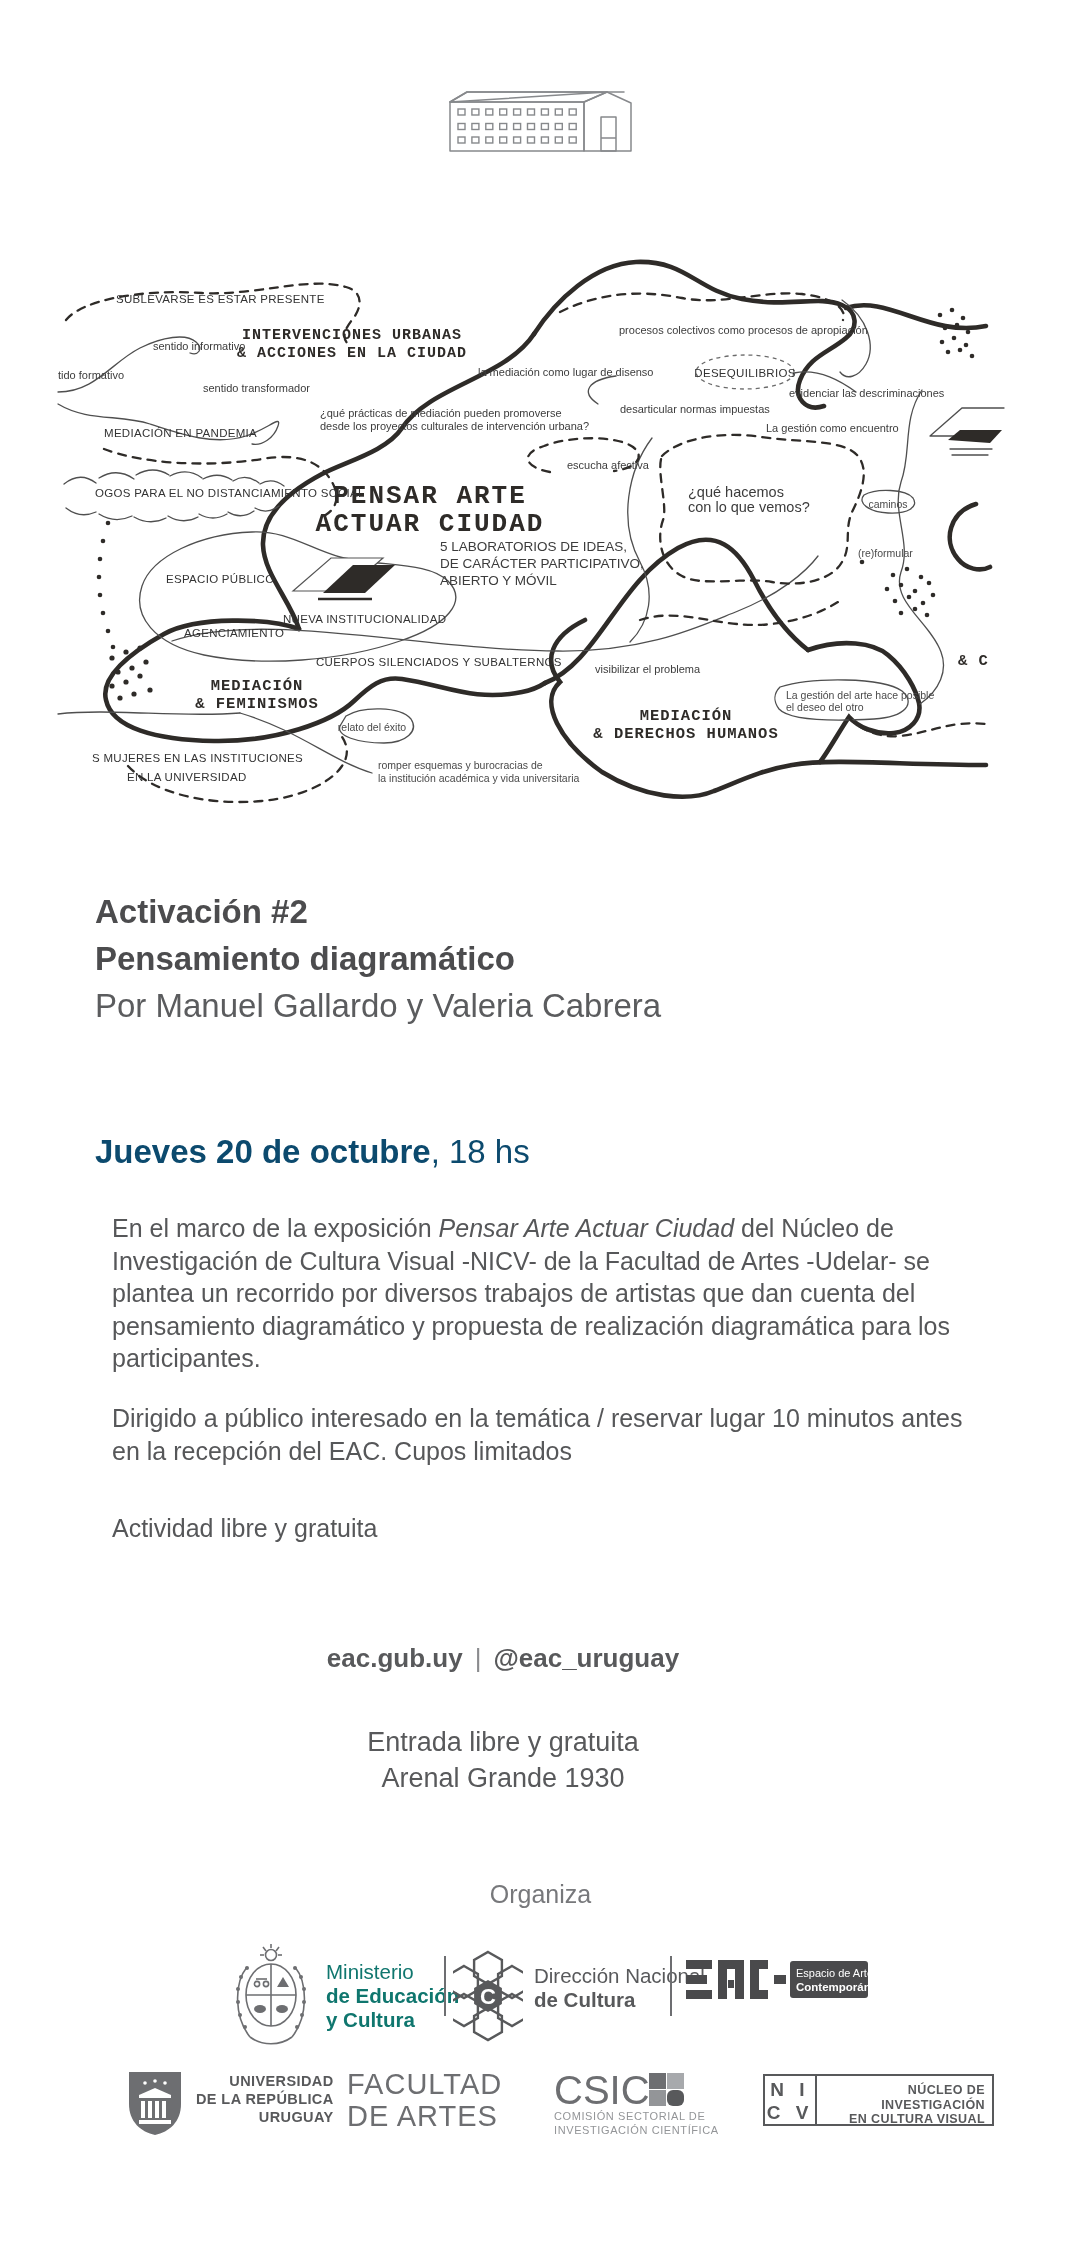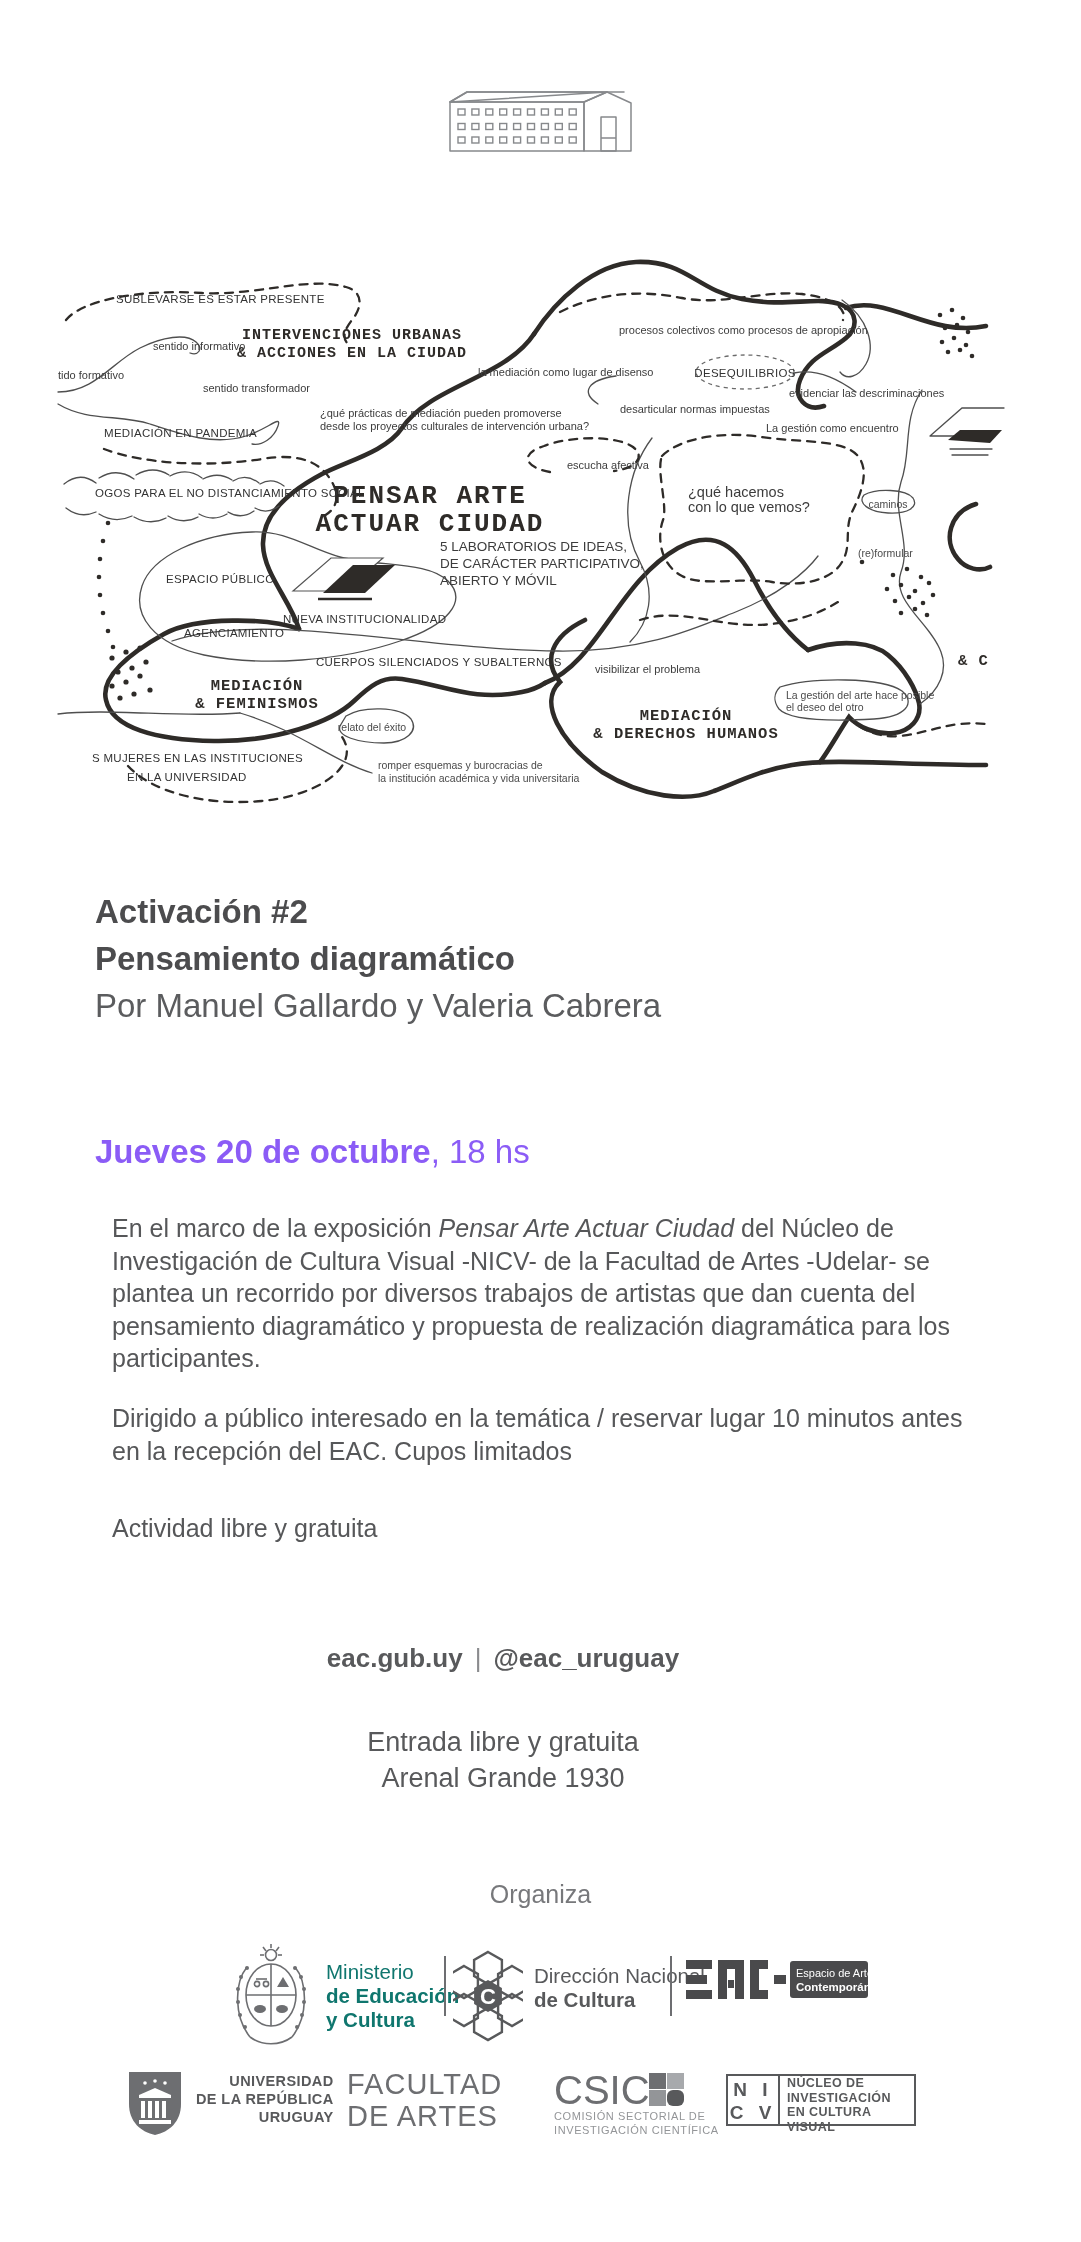--- a/index.html
+++ b/index.html
@@ -48,24 +48,24 @@
   .div1{left:444px;top:1956px;height:60px;}
   .div2{left:670px;top:1956px;height:60px;}
   .dnc-text{left:534px;top:1964px;font-size:20.5px;line-height:24px;color:#58595b;}
   .dnc-text .b{font-weight:bold;}
 
   
   .udelar-text{left:196px;top:2072px;font-size:14.5px;font-weight:bold;line-height:18px;letter-spacing:.4px;color:#58595b;text-align:right;}
   .fartes-text{left:347px;top:2069px;font-size:29px;line-height:31.5px;letter-spacing:1px;color:#6d6e71;}
   .csic-name{left:554px;top:2070px;font-size:40px;line-height:40px;color:#6d6e71;}
   .csic-cap{left:554px;top:2110px;font-size:11px;line-height:13.5px;letter-spacing:.6px;color:#939598;}
-  .nicv-box{left:726px;top:2074px;width:190px;height:52px;border:2px solid #58595b;display:flex;box-sizing:border-box;}
+  .nicv-box{left:763px;top:2074px;width:231px;height:52px;border:2px solid #58595b;display:flex;box-sizing:border-box;}
   .nicv-left{width:52px;border-right:2px solid #58595b;font-weight:bold;font-size:19px;letter-spacing:5px;
              color:#58595b;text-align:center;line-height:23px;padding-top:2px;box-sizing:border-box;}
-  .nicv-right{flex:1;padding:0 7px;font-size:12.5px;font-weight:bold;line-height:14.5px;letter-spacing:.4px;color:#58595b;}
+  .nicv-right{flex:1;padding:7px 7px;font-size:12.5px;font-weight:bold;line-height:14.5px;letter-spacing:.4px;color:#58595b;text-align:right;}
 </style>
 </head>
 <body>
 
 <div class="poster">
 
   <svg class="abs" style="left:440px;top:82px;" width="240" height="80" viewBox="0 0 240 80">
     <polygon class="bldg" points="10,20 27,10 184,10 167,10"></polygon>
     <polygon class="bldg" points="10,20 27,10 167,10 144,20"></polygon>
     <rect class="bldg" x="10" y="20" width="134" height="49"></rect>
@@ -263,21 +263,21 @@
         <text x="958" y="665" class="dl-m2b">&amp; C</text>
       </g>
   </svg>
 
   <div class="abs title-block">
     <div>Activación #2</div>
     <div>Pensamiento diagramático</div>
     <div class="byline">Por Manuel Gallardo y Valeria Cabrera</div>
   </div>
 
-  <div class="abs date-line" style="color:#8b5cf6;">
+  <div class="abs date-line" style="color:#0c4a6e;">
     <span class="date-bold">Jueves 20 de octubre</span><span>, 18 hs</span>
   </div>
 
   <div class="abs para p1">
     <span>En el marco de la exposición </span><span style="font-style:italic">Pensar Arte Actuar Ciudad</span><span> del Núcleo de Investigación de Cultura Visual -NICV- de la Facultad de Artes -Udelar- se plantea un recorrido por diversos trabajos de artistas que dan cuenta del pensamiento diagramático y propuesta de realización diagramática para los participantes.</span>
   </div>
   <div class="abs para p2">Dirigido a público interesado en la temática / reservar lugar 10 minutos antes en la recepción del EAC. Cupos limitados</div>
   <div class="abs para p3">Actividad libre y gratuita</div>
 
   <div class="abs center-block links-line">

